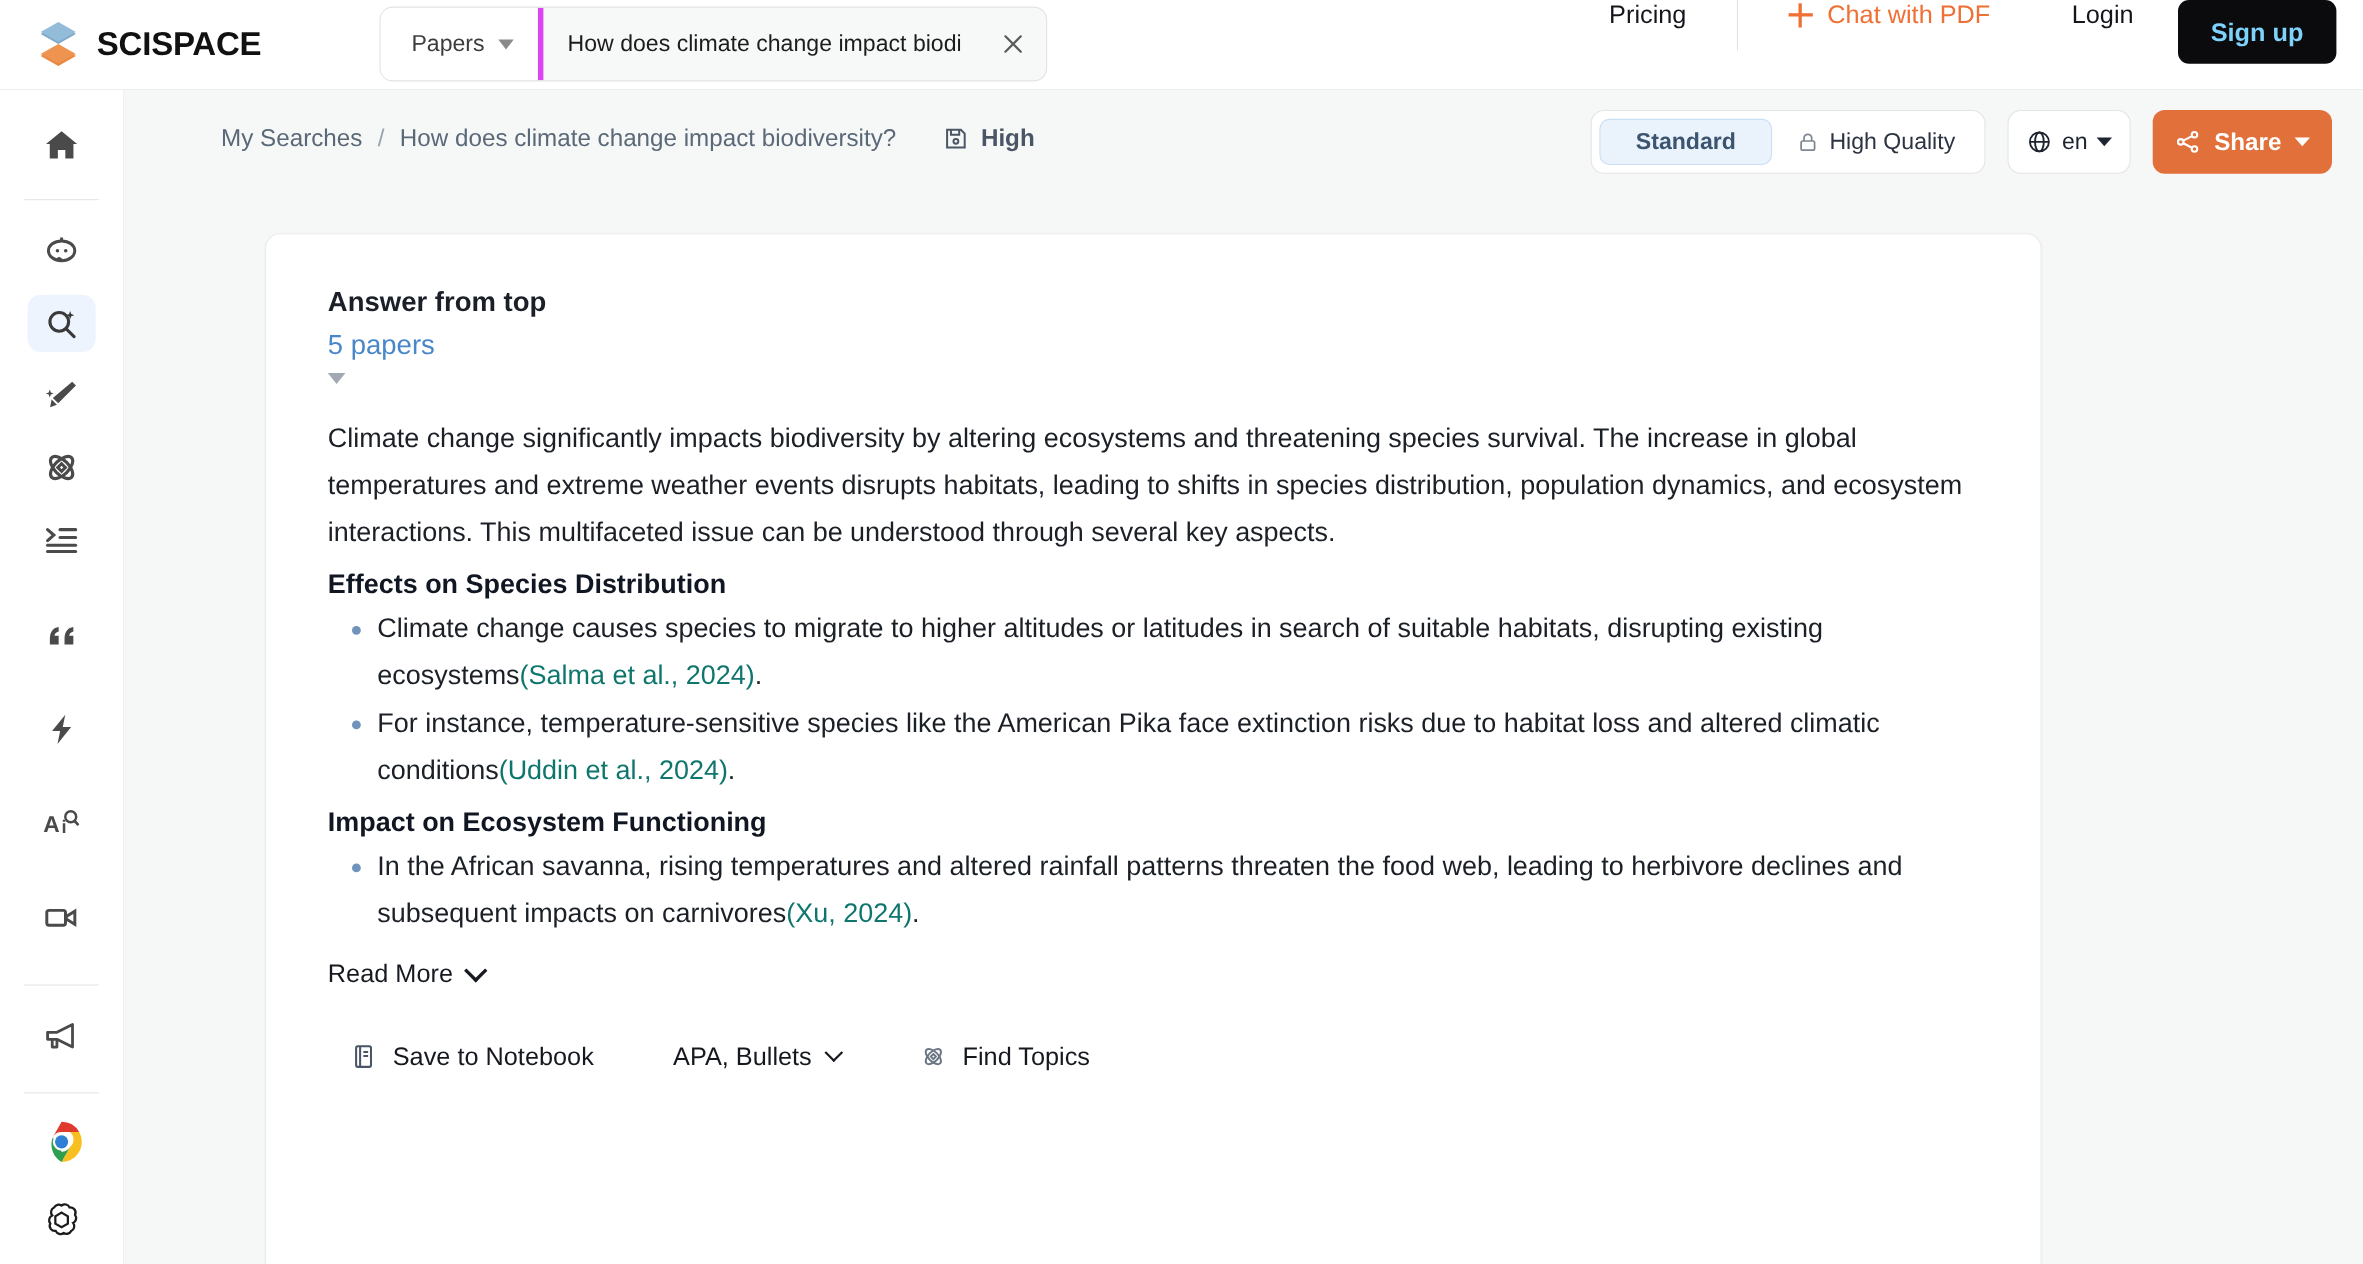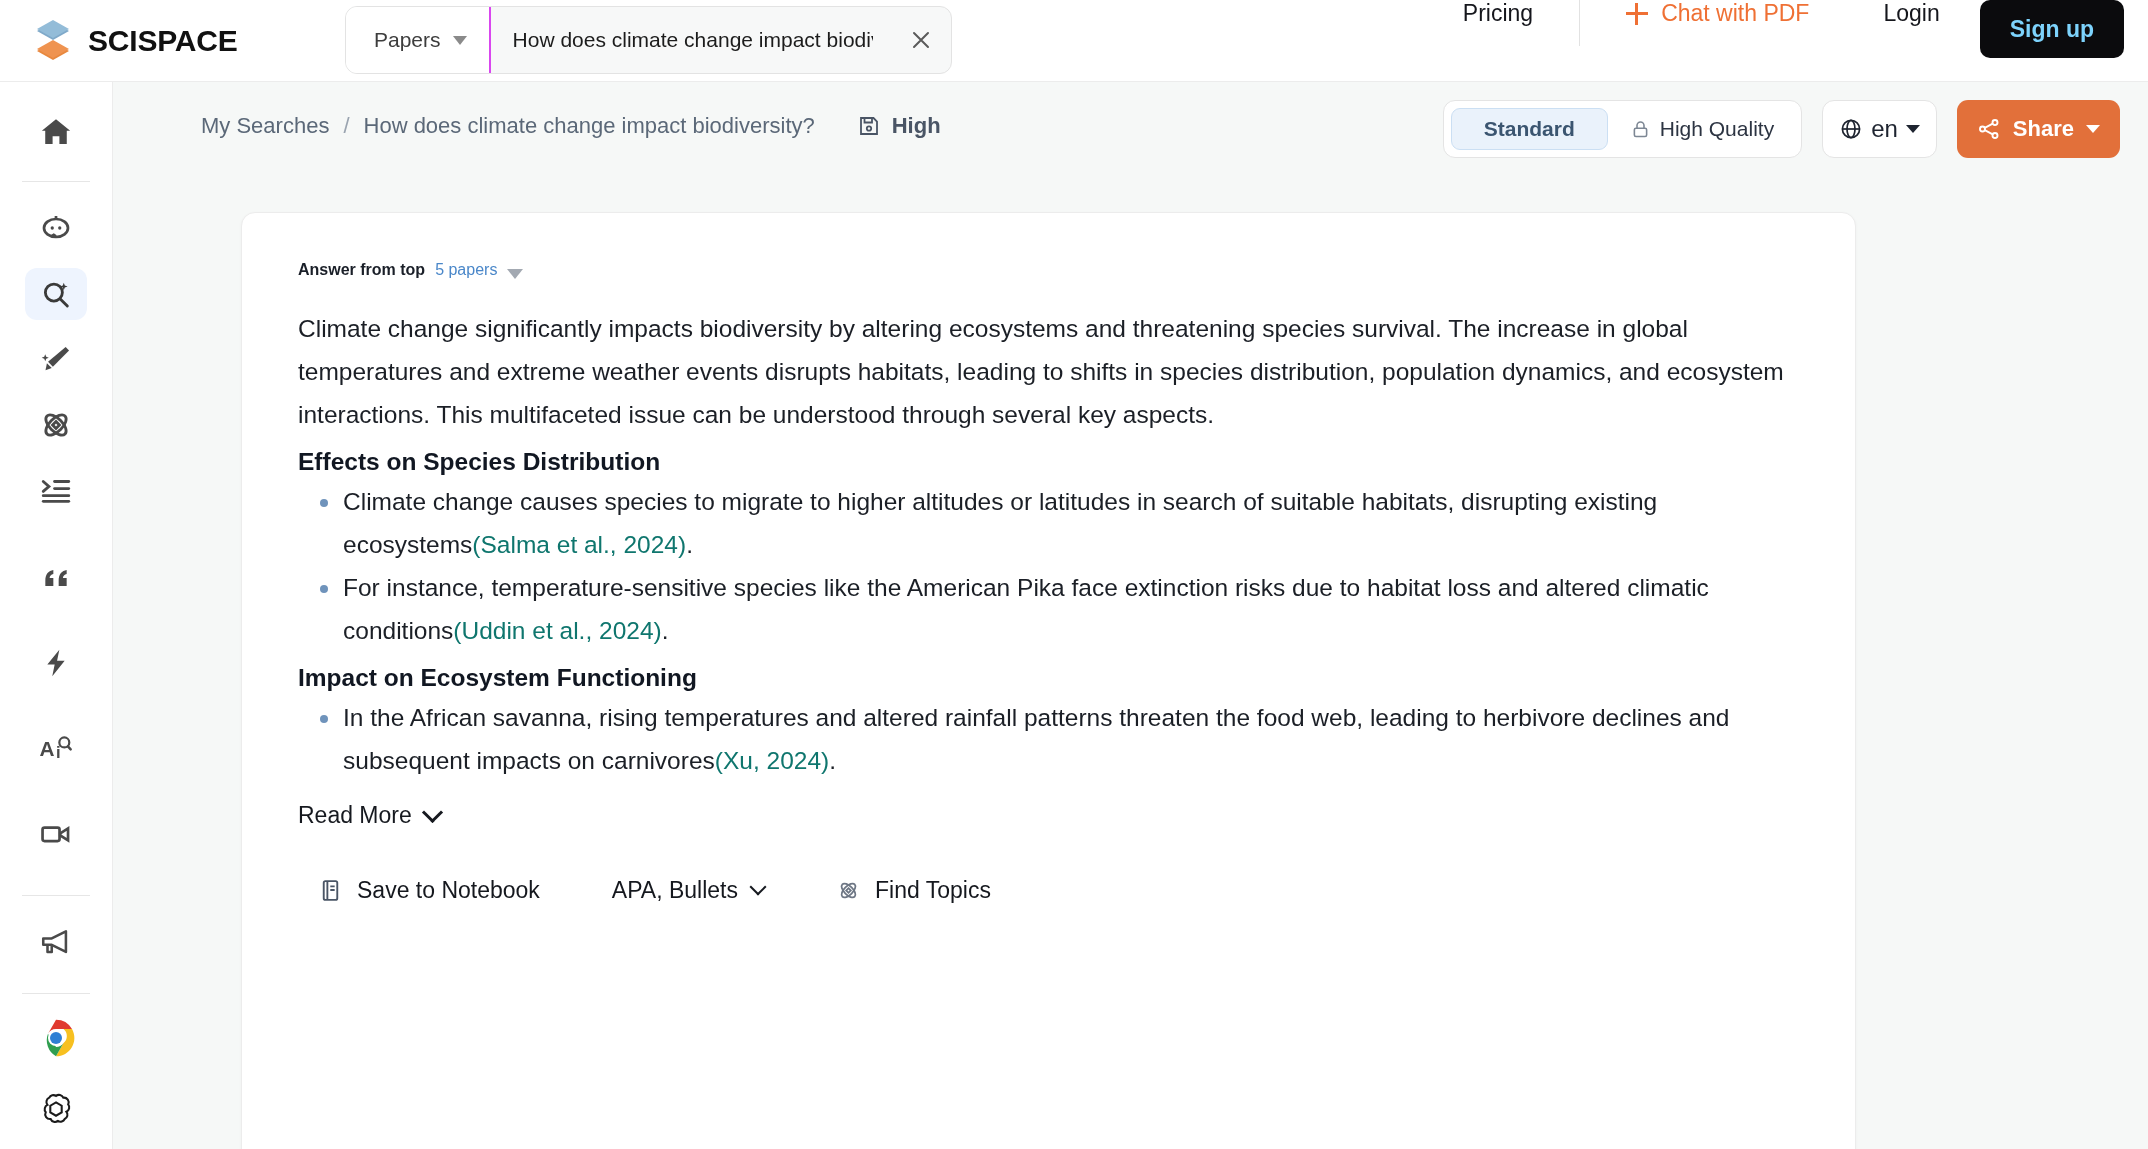--- a/index.html
+++ b/index.html
@@ -53,21 +53,21 @@
     align-items: stretch;
     overflow: hidden;
     background: #f7f8f8;
   }
   .search-scope {
     background: #ffffff;
     display: flex;
     align-items: center;
     gap: 12px;
     padding: 0 22px 0 28px;
-    border-right: 2px solid #d946ef;
+    border-right: 5px solid #d946ef;
     font-size: 21px;
     color: #3d3d3d;
     cursor: pointer;
   }
   .caret-down {
     width: 0; height: 0;
     border-left: 7px solid transparent;
     border-right: 7px solid transparent;
     border-top: 9px solid #8a8a8a;
   }
@@ -261,21 +261,21 @@
   }
   .lang-btn {
     display: flex;
     align-items: center;
     gap: 8px;
     background: #ffffff;
     border: 1px solid #e4e4e4;
     border-radius: 12px;
     height: 58px;
     padding: 0 16px;
-    font-size: 24px;
+    font-size: 21px;
     color: #1e2430;
     cursor: pointer;
     text-align: center;
   }
   .share-btn {
     display: flex;
     align-items: center;
     gap: 12px;
     background: #e2703a;
     border: none;
@@ -304,26 +304,27 @@
     height: 1000px;
     background: #ffffff;
     border: 1px solid #ececec;
     border-radius: 14px;
     box-shadow: 0 1px 3px rgba(20,30,45,0.045);
     padding: 48px 56px 0 56px;
   }
 
   .answer-head {
     display: flex;
-    align-items: flex-end;
+    align-items: flex-start;
     gap: 10px;
-    font-size: 16px;
+    font-size: 25px;
     font-weight: bold;
     color: #1a1f28;
     margin-bottom: 28px;
+    flex-direction: column;
   }
   .papers-count {
     color: #4a87c9;
     font-weight: normal;
     cursor: pointer;
   }
   .tri-down {
     width: 0; height: 0;
     border-left: 8px solid transparent;
     border-right: 8px solid transparent;

